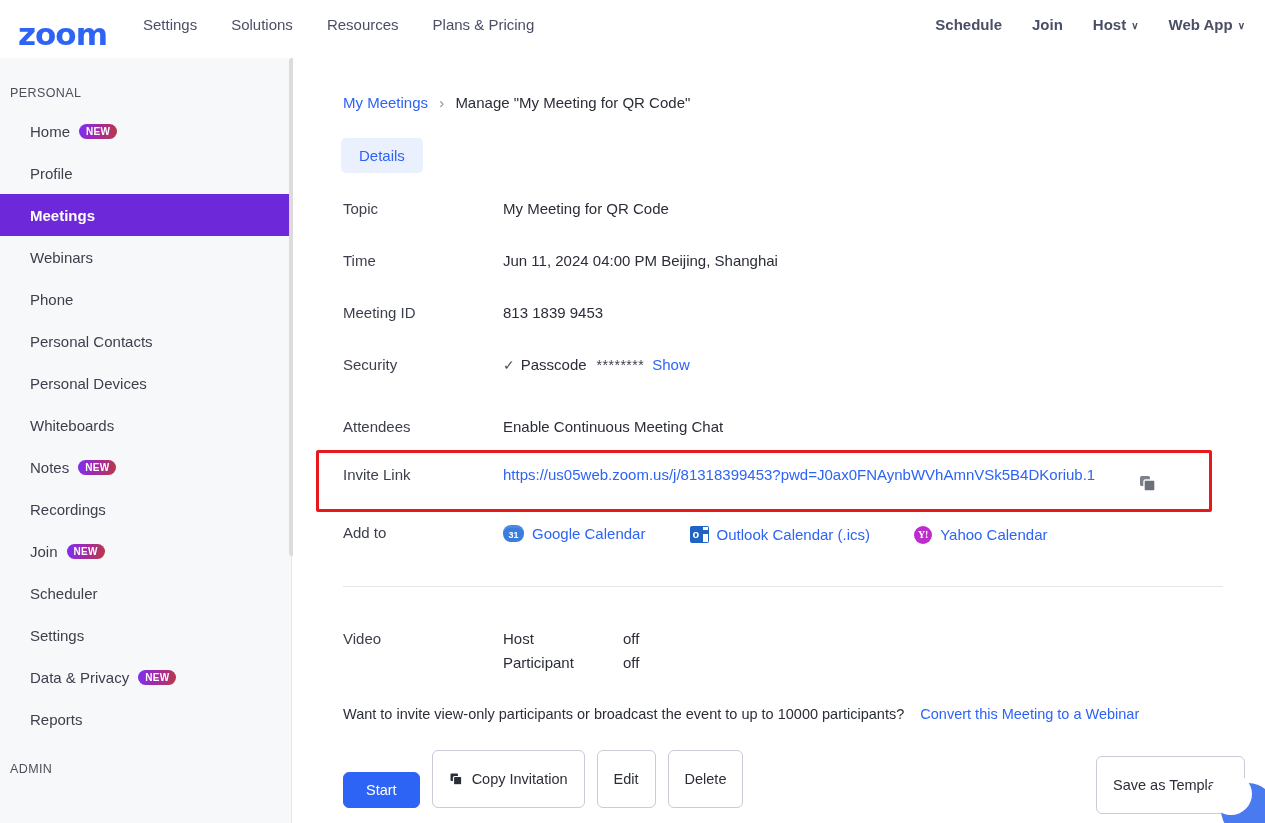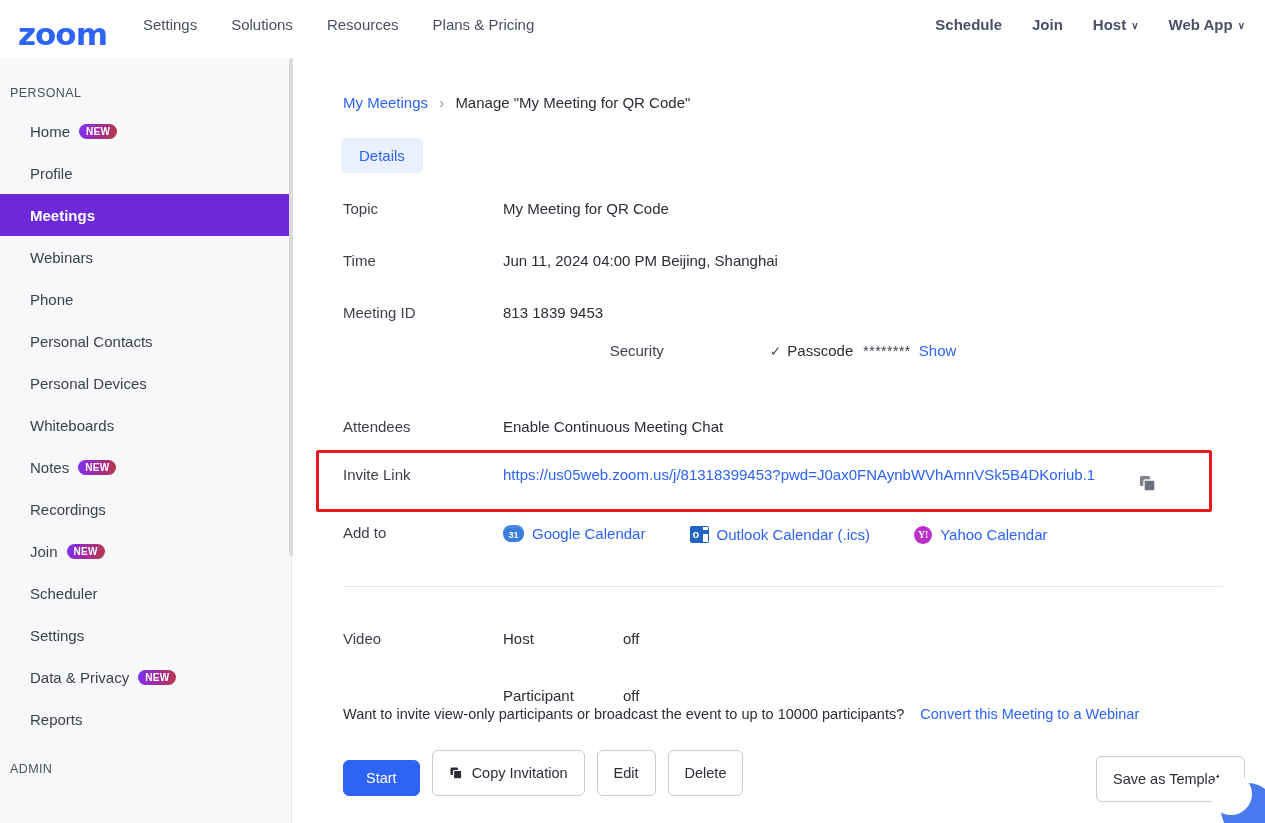--- a/index.html
+++ b/index.html
@@ -96,21 +96,21 @@
   .row .label {
     width: 160px; flex: none;
     font-size: 15px; color: #3c3f4c;
   }
   .row .value { font-size: 15px; color: #2b2e38; }
   .value a { color: #2D64F6; text-decoration: none; }
 
   #row-topic   { top: 142px; }
   #row-time    { top: 194px; }
   #row-mid     { top: 246px; }
-  #row-sec     { top: 284px; justify-content: center; }
+  #row-sec     { top: 298px; }
   #row-att     { top: 360px; }
   #row-invite  { top: 408px; }
   #row-addto   { top: 466px; }
   #row-video   { top: 572px; }
 
   .check { color: #4b4f5c; margin-right: 6px; font-size: 14px; }
   .dots { letter-spacing: .5px; color: #3c3f4c; margin: 0 8px 0 10px; font-size: 14px;}
   .show-link { color: #2D64F6; text-decoration: none; cursor: pointer; }
 
   
@@ -161,33 +161,33 @@
 
   #divider {
     position: absolute; left: 50px; top: 528px; width: 880px; height: 1px;
     background: #e6e6e6;
   }
 
   
   .vrow { position: absolute; left: 210px; display: flex; font-size: 15px; color: #2b2e38; }
   .vrow .k { width: 120px; }
   #vrow-host { top: 572px; }
-  #vrow-part { top: 629px; }
+  #vrow-part { top: 596px; }
 
   #webinar-note {
     position: absolute; left: 50px; top: 648px;
     font-size: 14.5px; color: #2b2e38;
   }
   #webinar-note a { color: #2D64F6; text-decoration: none; margin-left: 12px; }
 
   
   #btnbar { position: absolute; left: 50px; top: 692px; display: flex; align-items: flex-end; gap: 12px; }
   .btn {
     font-size: 14.5px; border-radius: 6px; cursor: pointer;
-    padding: 14px 16px; background: #fff; color: #2b2e38;
+    padding: 20px 16px; background: #fff; color: #2b2e38;
     border: 1px solid #c9ccd6;
     display: inline-flex; align-items: center; gap: 8px;
   }
   .btn.primary { background: #2D64F6; color: #fff; border: 1px solid #2D64F6; padding: 9px 22px; font-weight: 400;}
   #btn-template { position: absolute; right: 20px; top: 698px; }
 
   #fab {
     position: absolute; right: -10px; bottom: -14px;
     width: 54px; height: 54px; border-radius: 50%;
     background: #4a7af0; cursor: pointer;

